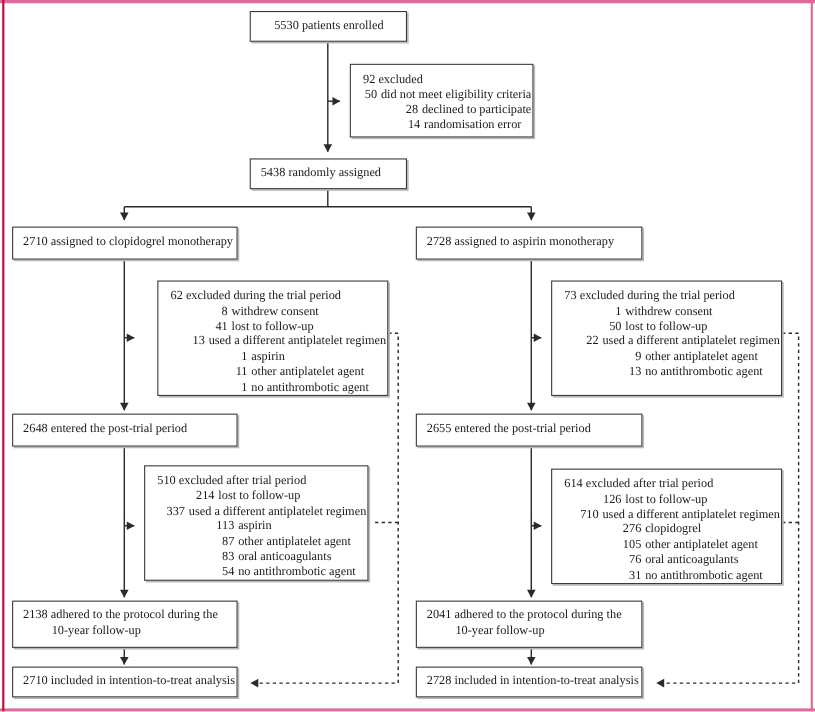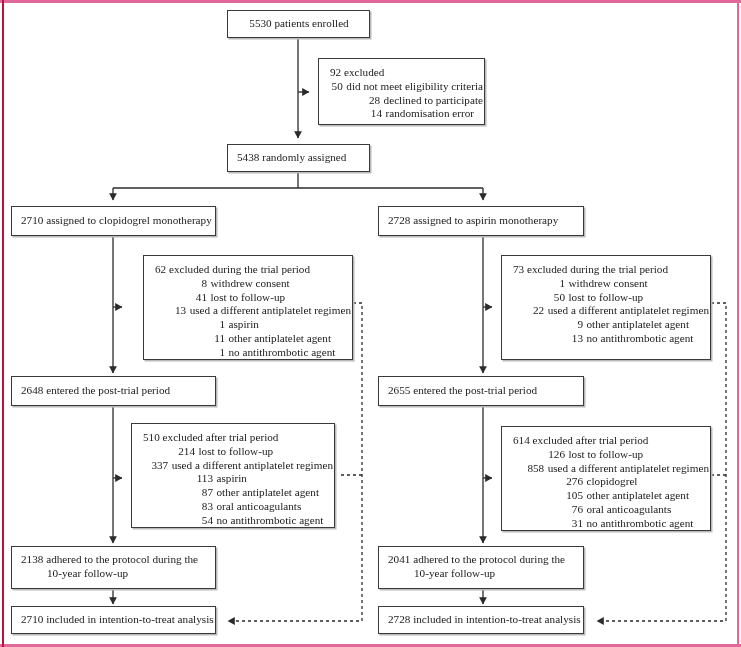--- a/index.html
+++ b/index.html
@@ -285,21 +285,21 @@
   <div class="node list" style="left:501px; top:426px; width:210px; height:105px;">
     <div class="lrow lvl0">
       <span>614 excluded after trial period</span>
     </div>
     <div>
         <div class="lrow lvl1">
           <span class="lnum">126</span>
           <span>lost to follow-up</span>
         </div>
         <div class="lrow lvl1">
-          <span class="lnum">858</span>
+          <span class="lnum">710</span>
           <span>used a different antiplatelet regimen</span>
         </div>
         <div class="lrow lvl2">
           <span class="lnum">276</span>
           <span>clopidogrel</span>
         </div>
         <div class="lrow lvl2">
           <span class="lnum">105</span>
           <span>other antiplatelet agent</span>
         </div>

